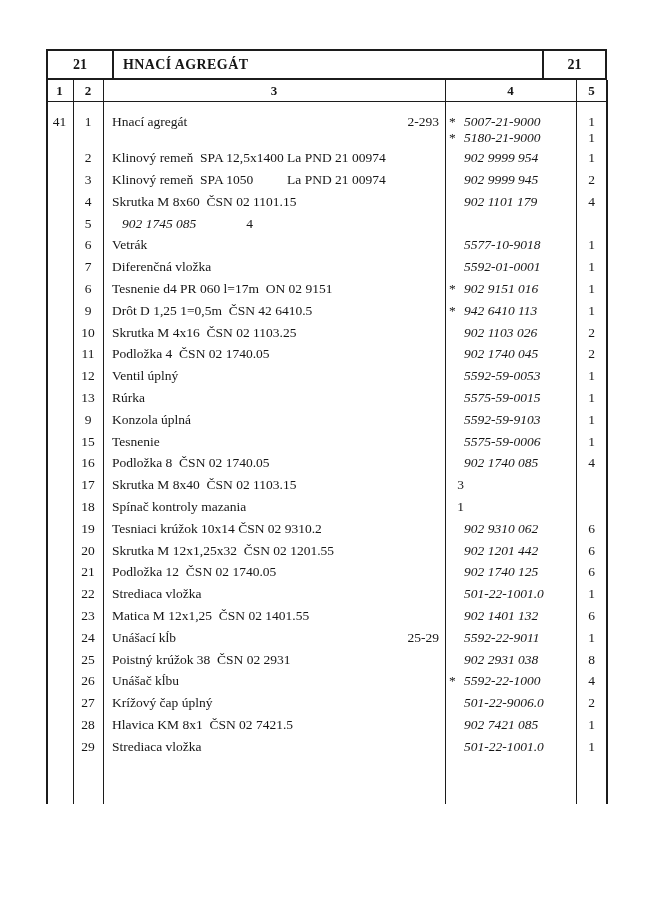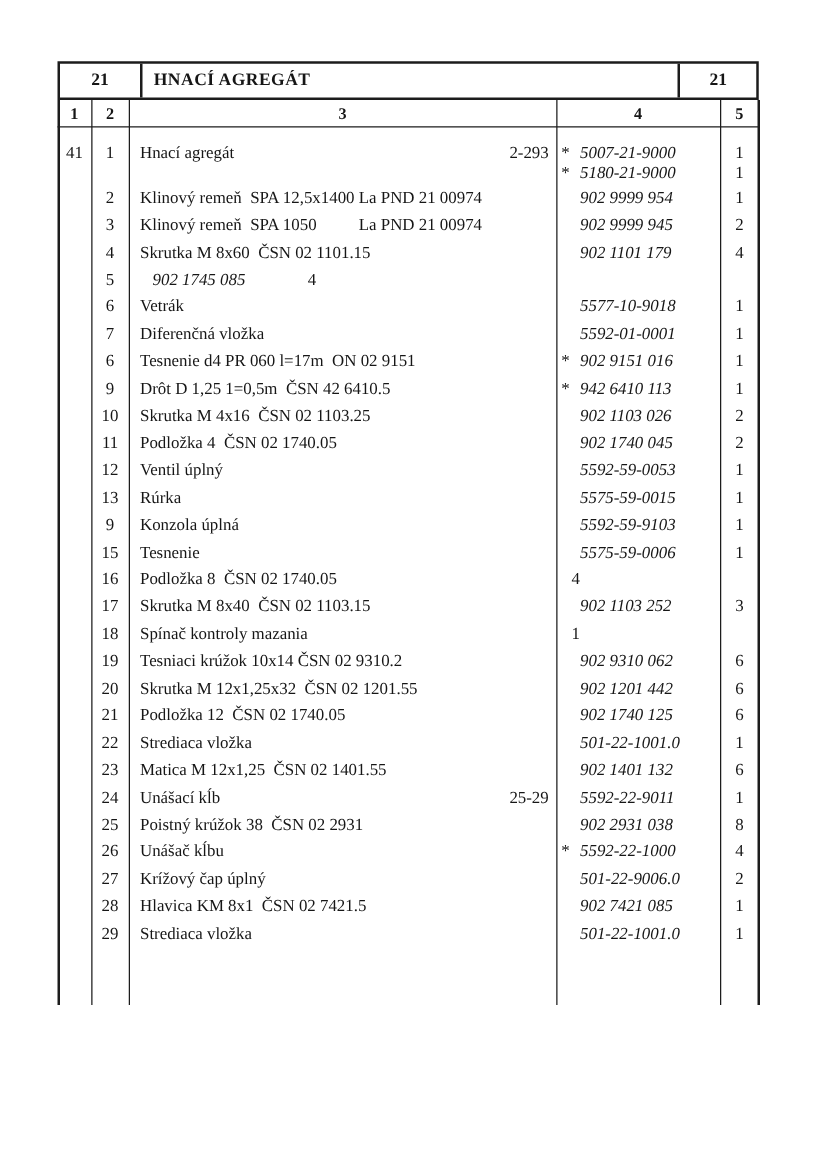--- a/index.html
+++ b/index.html
@@ -266,31 +266,31 @@
           <span class="cat">5575-59-0006</span>
         </div>
         <div class="c c5">1</div>
       </div>
       <div class="trow">
         <div class="c c1"></div>
         <div class="c c2">16</div>
         <div class="c c3">
           <span class="desc">Podložka 8  ČSN 02 1740.05</span>
         </div>
+        <div class="c c4">
+          <span class="ast"></span>
+          <span class="cat">902 1740 085</span>
+        </div>
         <div class="c c5">4</div>
       </div>
       <div class="trow">
         <div class="c c1"></div>
         <div class="c c2">17</div>
         <div class="c c3">
           <span class="desc">Skrutka M 8x40  ČSN 02 1103.15</span>
-        </div>
-        <div class="c c4">
-          <span class="ast"></span>
-          <span class="cat">902 1103 252</span>
         </div>
         <div class="c c5">3</div>
       </div>
       <div class="trow">
         <div class="c c1"></div>
         <div class="c c2">18</div>
         <div class="c c3">
           <span class="desc">Spínač kontroly mazania</span>
         </div>
         <div class="c c5">1</div>

